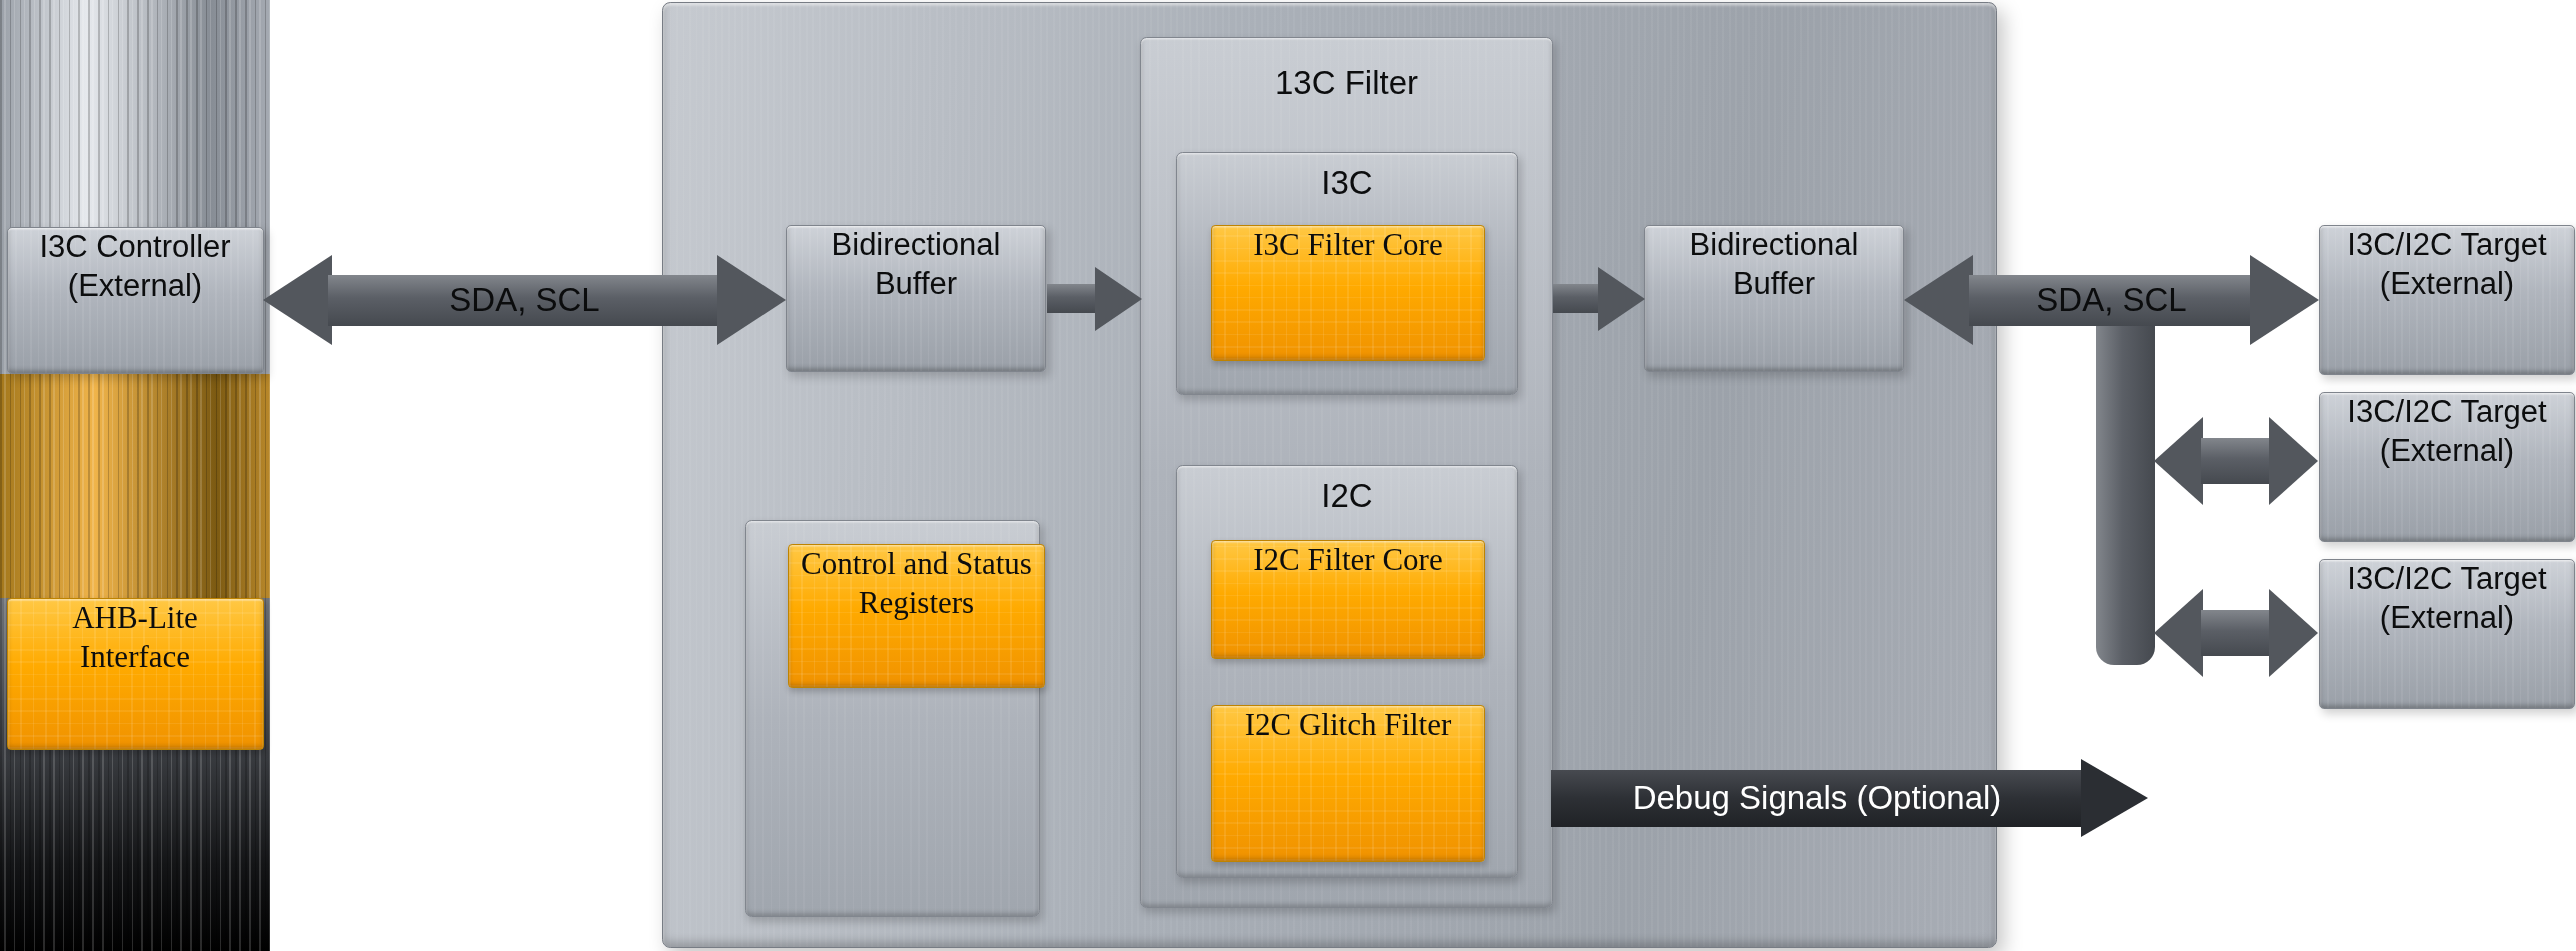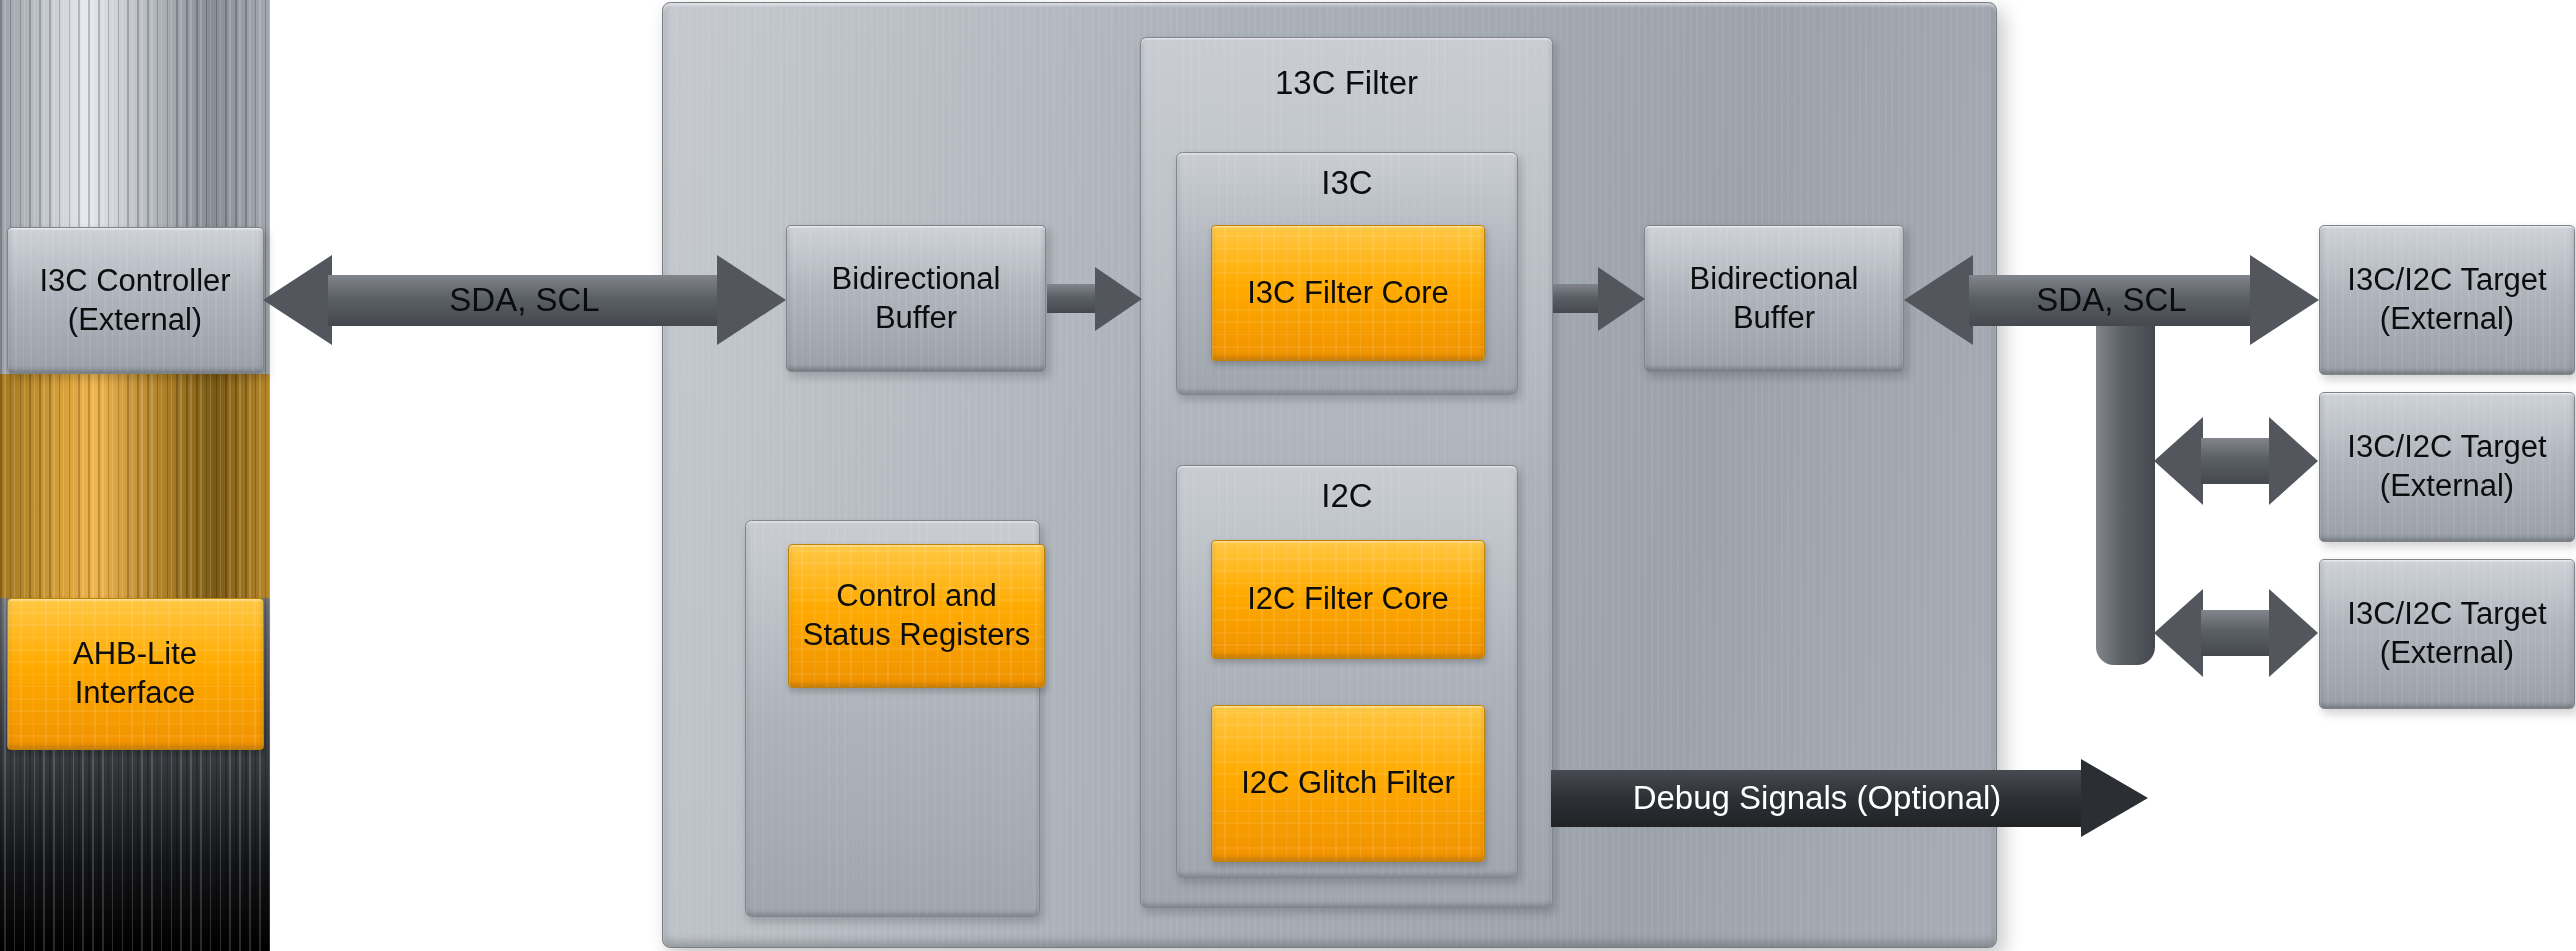--- a/index.html
+++ b/index.html
@@ -37,23 +37,23 @@
             repeating-linear-gradient(90deg, rgba(255,255,255,.05) 0 1.6px, transparent 1.6px 8.2px),
             linear-gradient(180deg,#c9cdd3,#aeb3bb 50%,#a0a6ae);
           box-shadow: inset 0 1.6px 1.6px rgba(255,255,255,.55), inset 0 -2.5px 4.9px rgba(0,0,0,.22),
                       2.5px 4.1px 8.2px rgba(0,0,0,.18); }
   .orange-block { position:absolute; border:1.6px solid #bf8300; border-radius:4.1px; box-sizing:border-box;
           background-image:
             repeating-linear-gradient(90deg, rgba(255,255,255,.10) 0 1.6px, transparent 1.6px 12.3px),
             repeating-linear-gradient(0deg, rgba(255,255,255,.08) 0 1.6px, transparent 1.6px 12.3px),
             linear-gradient(180deg,#ffc844,var(--orange,#ffaa00) 45%,#f09200);
           box-shadow: inset 0 1.6px 1.6px rgba(255,255,255,.5), inset 0 -2.5px 4.9px rgba(0,0,0,.22),
-                      1.6px 3.3px 6.5px rgba(0,0,0,.2); }
+                      1.6px 3.3px 6.5px rgba(0,0,0,.2); font-family: Liberation Serif, serif; }
 
-  .label { display:flex; align-items:center; justify-content:center;
+  .label { display:flex; justify-content:center;
            font-size:31px; color:#0c0d0e; line-height:1.25; }
   .label span { display:block; width:100%; text-align:center; padding:0 6.5px; box-sizing:border-box; }
   .panel-title { position:absolute; left:0; right:0; text-align:center; font-size:33px; color:#0c0d0e; }
 
   
   .arrow { position:absolute; }
   .shaft { position:absolute; background:linear-gradient(180deg,#82868c,#5b5f66 45%,#45494f); }
   .vshaft { position:absolute; background:linear-gradient(90deg,#82868c,#5b5f66 45%,#45494f);
             border-radius:0 0 18px 18px; }
   .shaft-d { position:absolute; background:linear-gradient(180deg,#474a50,#2d3035 50%,#202226); }

